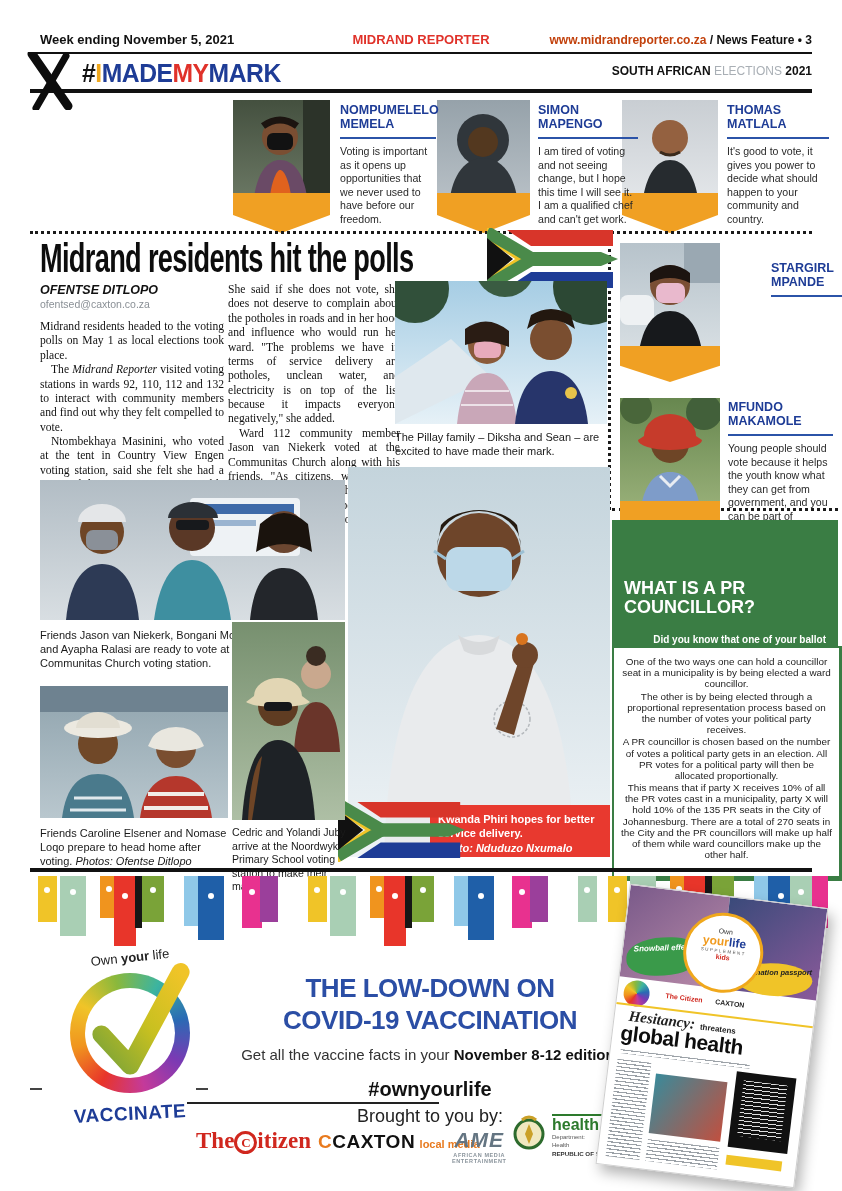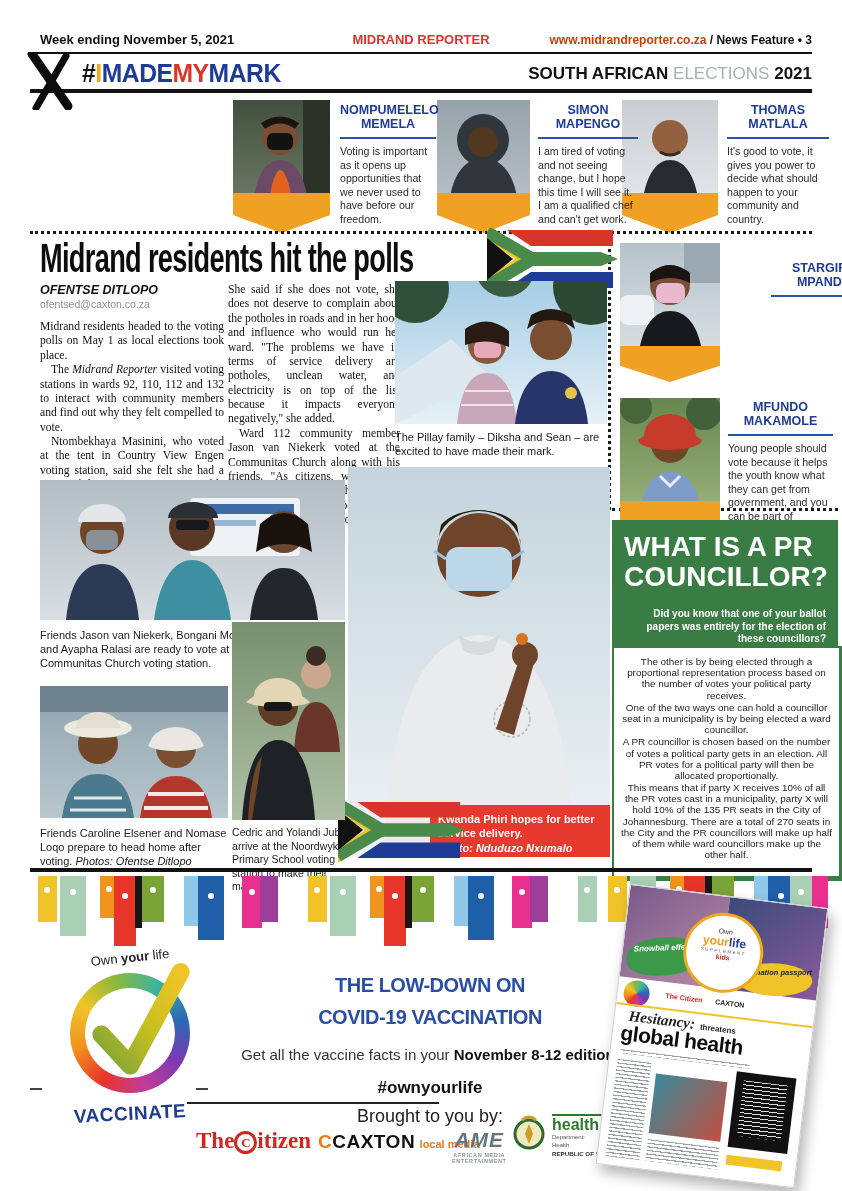--- a/index.html
+++ b/index.html
@@ -9,53 +9,53 @@
   .rule{background:#111;}
   .dot-h{border-top:3px dotted #1a1a1a;height:0;}
   .dot-v{border-left:3px dotted #1a1a1a;width:0;}
   
   .m-date{font-size:13px;font-weight:bold;color:#111;}
   .m-paper{font-size:13px;font-weight:bold;color:#e0322a;text-align:center;}
   .m-right{font-size:12px;font-weight:bold;text-align:right;}
   .m-url{color:#c2410c;} .m-sec{color:#111;}
   .campaign{font-size:26px;font-weight:900;letter-spacing:-0.5px;transform:scaleX(.95);transform-origin:left;}
   .c-hash{color:#111}.c-i{color:#f0a81c}.c-navy{color:#1e3c96}.c-red{color:#e0322a}
-  .elect{font-size:17px;text-align:center;}
+  .elect{font-size:12px;text-align:center;}
   .e-b{font-weight:bold;color:#111}.e-l{color:#a9afb5;font-weight:normal}
   
   .promo{background:#0d0d0d;color:#fff;font-weight:800;font-size:16.5px;line-height:1.18;padding:11px 12px;}
-  .vox-name{color:#1e3c96;font-weight:800;font-size:12.5px;line-height:1.12;text-align:center;}
+  .vox-name{color:#1e3c96;font-weight:800;font-size:12.5px;line-height:1.12;}
   .vox-rule{height:2px;background:#2b53a8;margin:6px 0 6px 0;}
   .vox-quote{font-size:10.6px;color:#2a2a2a;line-height:1.28;}
   .ph{overflow:hidden;}
   .ph svg{display:block;}
   .chev{background:#f0a023;clip-path:polygon(0 0,100% 0,100% 55%,50% 100%,0 55%);}
   
   .headline{font-size:40px;font-weight:900;color:#0d0d0d;letter-spacing:-1px;white-space:nowrap;
             transform:scaleX(.68);transform-origin:left;font-family:"Liberation Sans",sans-serif;}
   .byline{font-size:12.5px;font-weight:bold;font-style:italic;color:#111;}
   .bymail{font-size:10.5px;color:#8a9096;}
   .body-col{font-family:"Liberation Serif",serif;font-size:11.6px;line-height:1.24;color:#111;text-align:justify;}
   .body-col p{margin:0;} .body-col p+p{text-indent:11px;}
   .cap{font-size:11px;color:#1a1a1a;line-height:1.28;}
   .cap i{font-weight:normal;}
   
   .prhead{background:#3a7d44;color:#fff;padding:12px 12px;}
-  .prhead .t{font-size:28px;font-weight:900;line-height:1.08;}
+  .prhead .t{font-size:18px;font-weight:900;line-height:1.08;margin-top:47px;}
   .prhead .s{font-size:10px;font-weight:bold;line-height:1.25;margin-top:16px;text-align:right;}
   .prbody{background:#fff;border:2px solid #3a7d44;border-right-width:5px;border-bottom-width:5px;
           font-size:9.9px;line-height:1.13;color:#222;text-align:center;padding:8px 7px;}
   .prbody p{margin:0 0 1px 0;}
   .kwanda-box{background:#e8392f;color:#fff;font-size:11px;font-weight:bold;line-height:1.3;padding:7px 8px;}
   .kwanda-box .cr{font-style:italic;}
   
-  .ad-t{color:#2b4ea5;font-weight:900;font-size:20px;letter-spacing:-0.5px;text-align:center;line-height:1.06;}
+  .ad-t{color:#2b4ea5;font-weight:900;font-size:26px;letter-spacing:-0.5px;text-align:center;line-height:1.06;}
   .ad-s{font-size:15px;color:#333;text-align:center;}
   .ad-s b{color:#111;}
-  .ad-h{font-size:17px;font-weight:900;color:#111;text-align:center;}
+  .ad-h{font-size:20px;font-weight:900;color:#111;text-align:center;}
   .brought{font-size:18px;color:#222;text-align:center;}
   .ring{border-radius:50%;background:conic-gradient(from 210deg,#e8352a,#f0941e,#f0c428,#8ab83c,#3cb4a0,#2a6ab4,#7a3ab4,#c43a9a,#e8352a);position:relative;}
   .ring::after{content:"";position:absolute;inset:15px;background:#fff;border-radius:50%;}
   .vaccinate{color:#1e3c96;font-weight:900;font-size:19px;letter-spacing:.5px;transform:rotate(-3deg);}
   .ownlife{font-size:13px;color:#222;text-align:center;}
   .ownlife b{font-weight:800;}
   
   .citizen{color:#d0271e;font-family:"Liberation Serif",serif;font-weight:bold;font-size:23px;}
   .cit-c{display:inline-block;width:17px;height:17px;border:3px solid #d0271e;border-radius:50%;
          font-size:13px;line-height:17px;text-align:center;font-family:"Liberation Serif",serif;vertical-align:1px;}
@@ -274,22 +274,22 @@
     <div class="vox-name">MFUNDO MAKAMOLE</div>
     <div class="vox-rule"></div>
     <div class="vox-quote">Young people should vote because it helps the youth know what they can get from government, and you can be part of decisions that will affect your future.</div>
   </div>
 
   <div class="abs prhead" style="left:612px;top:520px;width:202px;">
     <div class="t">WHAT IS A PR COUNCILLOR?</div>
     <div class="s">Did you know that one of your ballot papers was entirely for the election of these councillors?</div>
   </div>
   <div class="abs prbody" style="left:612px;top:646px;width:211px;height:212px;">
+    <p>One of the two ways one can hold a councillor seat in a municipality is by being elected a ward councillor.</p>
     <p>The other is by being elected through a proportional representation process based on the number of votes your political party receives.</p>
-    <p>One of the two ways one can hold a councillor seat in a municipality is by being elected a ward councillor.</p>
     <p>A PR councillor is chosen based on the number of votes a political party gets in an election. All PR votes for a political party will then be allocated proportionally.</p>
     <p>This means that if party X receives 10% of all the PR votes cast in a municipality, party X will hold 10% of the 135 PR seats in the City of Johannesburg. There are a total of 270 seats in the City and the PR councillors will make up half of them while ward councillors make up the other half.</p>
   </div>
 
   <div class="abs ph" style="left:40px;top:480px;width:305px;height:140px;">
     <svg width="305" height="140" viewBox="0 0 305 140" preserveAspectRatio="none">
       <defs>
           <linearGradient id="g7" x1="0" y1="0" x2="0" y2="1">
             <stop offset="0" stop-color="#b2bdc5"></stop>
             <stop offset="1" stop-color="#d8dee2"></stop>

